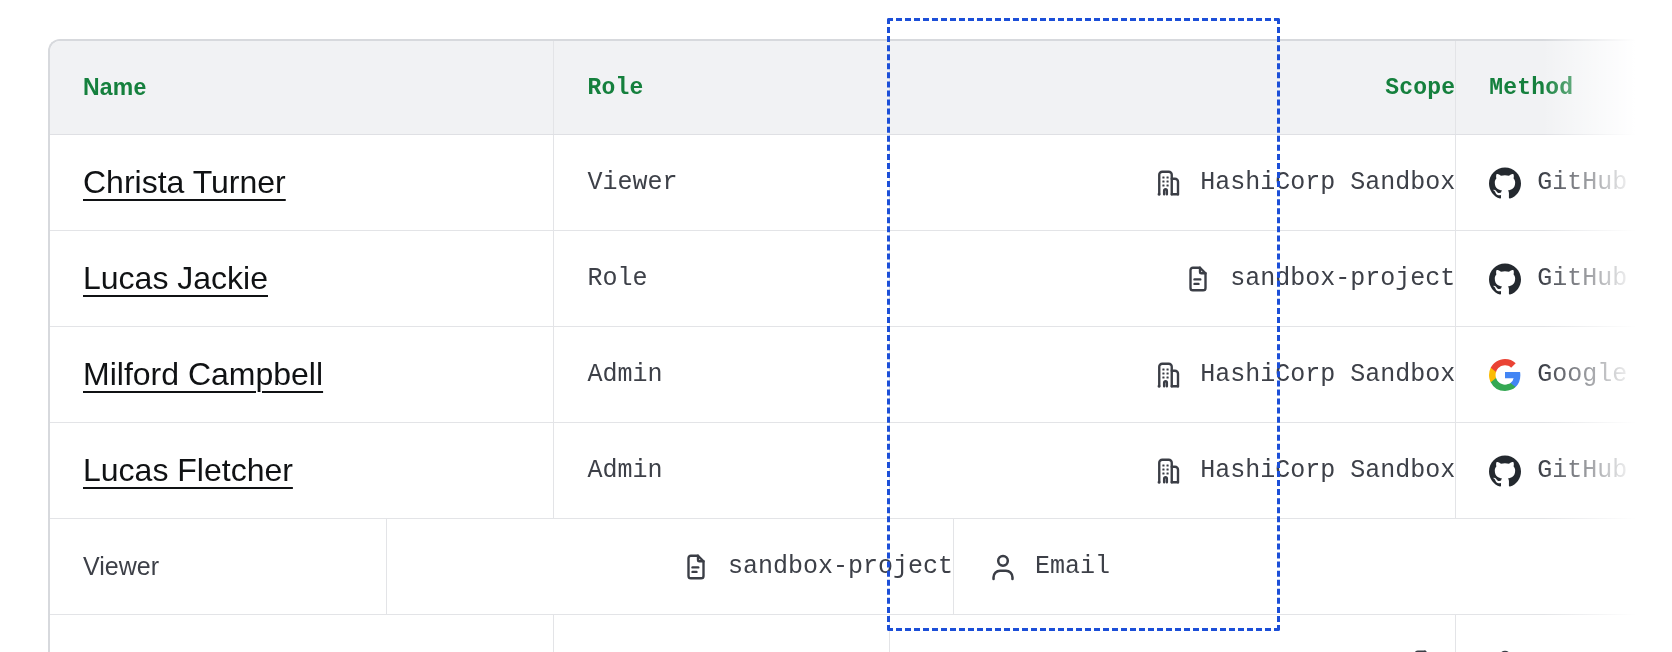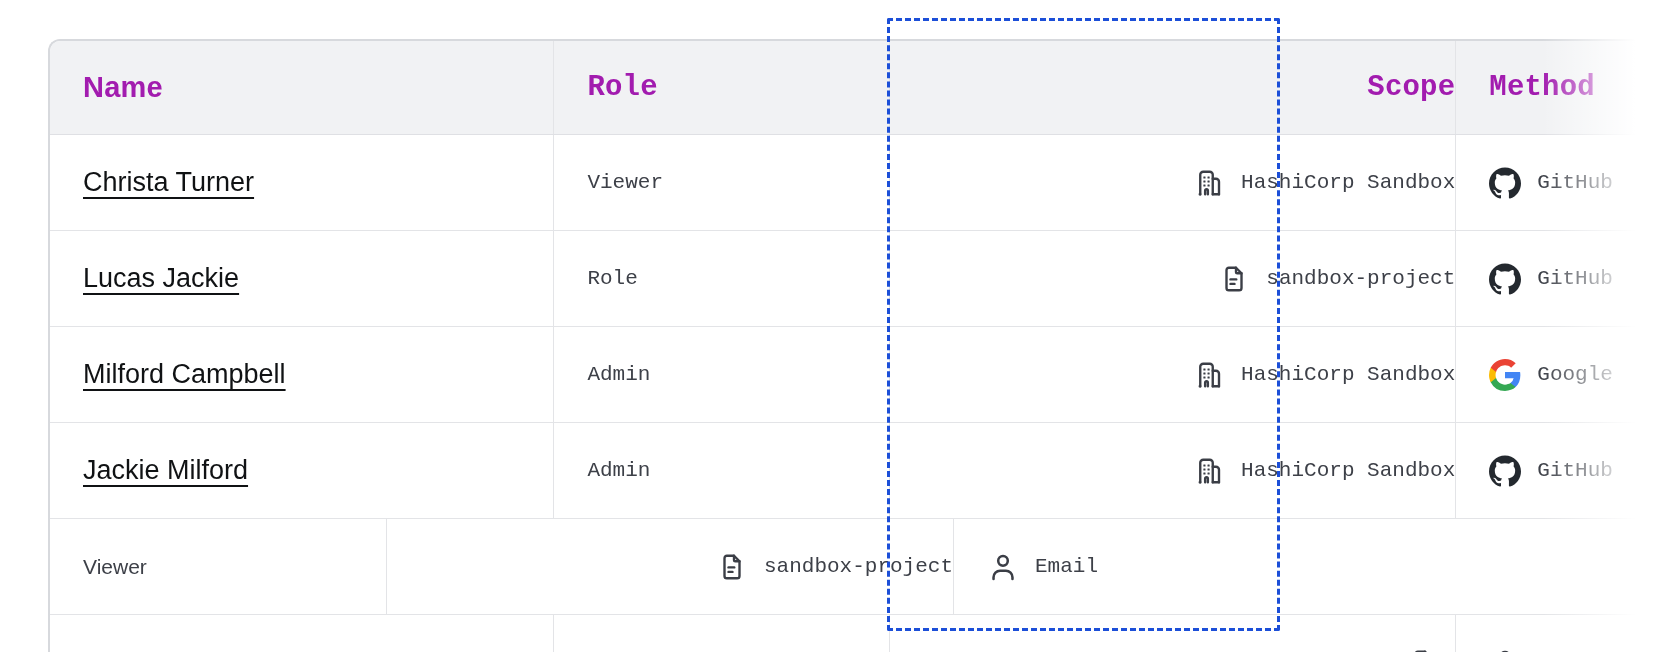--- a/index.html
+++ b/index.html
@@ -17,24 +17,24 @@
   .tr { display:flex; align-items:stretch; height:96px; border-bottom:1.5px solid #e3e4e7; background:#fff; }
   .tr.header { height:94px; background:#f1f2f4; border-top-left-radius:10px; border-bottom:1.5px solid #dfe0e4; }
   .tr.partial { border-bottom:none; }
   .td { display:flex; align-items:center; padding-left:33px; position:relative; }
   .td + .td { border-left:1.5px solid #e3e4e7;font-family:Liberation Mono, monospace; }
   .col-name   { width:504px; }
   .col-role   { width:336px; }
   .col-scope  { width:567px;justify-content:flex-end; }
   .col-method { width:283px; }
 
-  .th-label { font-size:29px; font-weight:700; color:#a21caf; letter-spacing:0.2px; }
-  .cell-text { font-size:21px; color:#3d4048; }
+  .th-label { font-size:23px; font-weight:700; color:#15803d; letter-spacing:0.2px; }
+  .cell-text { font-size:25px; color:#3d4048; }
   .name-link {
-    font-size:27px; font-weight:500; color:#101214; text-decoration:underline;
+    font-size:32px; font-weight:500; color:#101214; text-decoration:underline;
     text-decoration-thickness:2px; text-underline-offset:6px; cursor:pointer;
   }
   .cicon { display:inline-flex; width:30px; height:30px; margin-right:17px; flex:none; }
   .micon { width:32px; height:32px; margin-right:16px; }
   .cicon svg { width:100%; height:100%; }
 
   
   .scope-highlight {
     position:absolute; left:887px; top:18px; width:393px; height:613px;
     border:3px dashed #1c4fd8; border-radius:2px; pointer-events:none; z-index:5;
@@ -167,21 +167,21 @@
               <path fill="#FBBC05" d="M5.285 14.279A7.213 7.213 0 0 1 4.909 12c0-.791.136-1.56.376-2.279V6.612H1.276A11.995 11.995 0 0 0 0 12c0 1.936.464 3.769 1.276 5.388l4.009-3.109z"></path>
               <path fill="#EA4335" d="M12 4.773c1.762 0 3.344.605 4.587 1.794l3.442-3.442C17.951 1.19 15.235 0 12 0 7.31 0 3.253 2.69 1.276 6.612l4.009 3.109C6.229 6.884 8.875 4.773 12 4.773z"></path>
             </svg>
           </span>
           <span class="cell-text">Google</span>
         </div>
     </div>
 
     <div class="tr">
       <div class="td col-name">
-          <a class="name-link">Jackie Milford</a>
+          <a class="name-link">Lucas Fletcher</a>
         </div>
       <div class="td col-role">
           <span class="cell-text">Admin</span>
         </div>
       <div class="td col-scope">
           <span class="cicon">
             <svg viewBox="0 0 24 24" fill="none" stroke="#3b3e46" stroke-width="1.9" stroke-linecap="round" stroke-linejoin="round">
               <path d="M5 21V5.4A2.4 2.4 0 0 1 7.4 3h5.2A2.4 2.4 0 0 1 15 5.4V21"></path>
               <path d="M15 8.6h2.6A2.4 2.4 0 0 1 20 11v10"></path>
               <path d="M15 21h5M5 21H4.6"></path>

